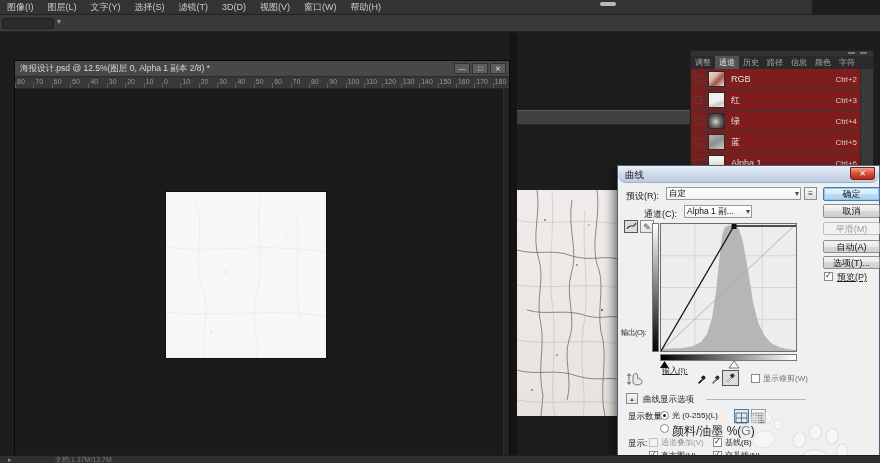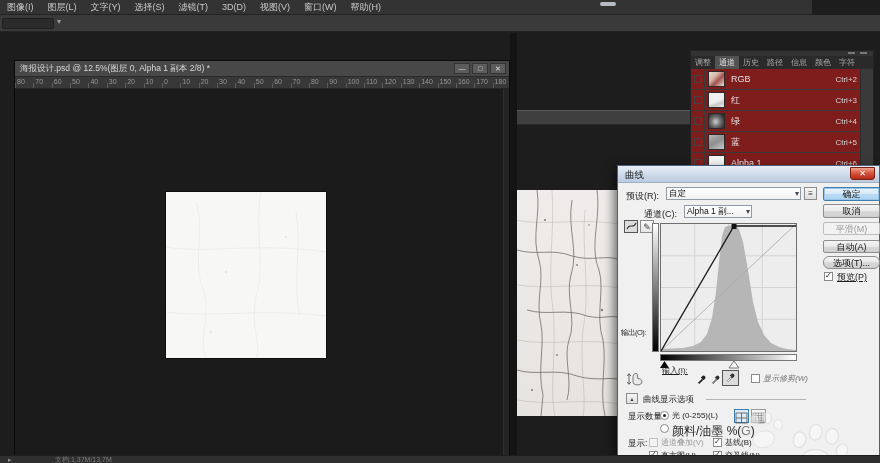--- a/index.html
+++ b/index.html
@@ -49,21 +49,21 @@
   .thumb-red{background:linear-gradient(160deg,#efefef 55%,#c9c9c9 75%,#efefef 100%);}
   .thumb-green{background:radial-gradient(circle at 45% 55%,#cfcfcf 0%,#6b6b6b 45%,#262626 90%);}
   .thumb-blue{background:linear-gradient(150deg,#b5b5b5 0%,#8f8f8f 50%,#c9c9c9 100%);}
   .thumb-alpha{background:linear-gradient(150deg,#f4f4f3 60%,#e2e2e0 100%);}
   .ch-name{font-size:9px;color:#e2e2e2;margin-left:6px;flex:1;white-space:nowrap;}
   .ch-short{font-size:8px;color:#d2d2d2;margin-right:4px;}
   .panel-gutter{position:absolute;right:0;top:18px;width:13px;height:107px;background:#3a3a3a;border-left:1px solid #2c2c2c;}
 
   
   .dialog{left:617px;top:165px;width:263px;height:298px;background:#f0f0f0;border:1px solid #49607c;box-shadow:-3px 4px 10px rgba(0,0,0,.55);z-index:40;}
-  .dlg-titlebar{position:absolute;left:0;top:0;width:100%;height:17px;background:linear-gradient(#e9eff7,#cdd9ea 55%,#bccbe0);border-bottom:1px solid #9eb0c6;}
+  .dlg-titlebar{position:absolute;left:0;top:0;width:100%;height:17px;background:linear-gradient(#e9eff7,#cdd9ea 55%,#bccbe0);border-bottom:1px solid #9eb0c6;border-radius:8px;}
   .dlg-title{position:absolute;left:7px;top:3px;font-size:9.5px;color:#1c1c1c;}
   .dlg-close{position:absolute;right:4px;top:1px;width:25px;height:13px;background:linear-gradient(#f0a593,#d9563f 45%,#b02a18);border:1px solid #7e1f10;border-radius:0 0 3px 3px;color:#fff;font-size:8px;line-height:11px;text-align:center;cursor:default;}
   .lbl{position:absolute;font-size:9px;color:#1e1e1e;white-space:nowrap;}
   .combo{position:absolute;height:13px;background:linear-gradient(#ffffff,#f1f1f1);border:1px solid #8f9ba6;font-size:8.5px;color:#111;line-height:11px;padding:0 2px;white-space:nowrap;overflow:hidden;cursor:default;}
   .combo .chv{position:absolute;right:1px;top:0px;font-size:8px;color:#445;}
   .sq-btn{position:absolute;background:linear-gradient(#f6f6f6,#dfdfdf);border:1px solid #8c8c8c;font-size:8px;color:#333;text-align:center;cursor:default;}
   .win-btn{position:absolute;left:205px;width:57px;height:14px;background:linear-gradient(#f4f4f4,#e9e9e9 50%,#d9d9d9 50%,#cfcfcf);border:1px solid #8e8e8e;border-radius:2px;font-size:9px;color:#111;text-align:center;line-height:12px;cursor:default;}
   .win-btn.default{border-color:#3c7fb1;box-shadow:0 0 0 1px #9cc5e8 inset;background:linear-gradient(#eaf4fd,#d5e9f9 50%,#bcdcf5 50%,#a9d1f0);}
   .win-btn.disabled{color:#9a9a9a;background:#f2f2f2;border-color:#bdbdbd;box-shadow:none;}
   .cb{position:absolute;width:9px;height:9px;background:#fff;border:1px solid #8a8a8a;font-size:8px;line-height:8px;text-align:center;color:#222;cursor:default;}
@@ -296,21 +296,21 @@
     <div class="combo" style="left:48px;top:21px;width:135px;">
       <span>自定</span>
       <span class="chv">▾</span>
     </div>
     <div class="sq-btn" style="left:186px;top:21px;width:13px;height:13px;line-height:11px;">≡</div>
 
     <div class="win-btn default" style="top:21px;">确定</div>
     <div class="win-btn" style="top:38px;">取消</div>
     <div class="win-btn disabled" style="top:56px;height:13px;">平滑(M)</div>
     <div class="win-btn" style="top:74px;height:13px;">自动(A)</div>
-    <div class="win-btn" style="top:90px;height:13px;border-radius:6px;">选项(T)...</div>
+    <div class="win-btn" style="top:90px;height:13px;">选项(T)...</div>
     <div class="cb checked" style="left:206px;top:106px;"></div>
     <span class="lbl" style="left:219px;top:105px;text-decoration:underline;">预览(P)</span>
 
     <span class="lbl" style="left:26px;top:42px;">通道(C):</span>
     <div class="combo" style="left:66px;top:39px;width:68px;">
       <span>Alpha 1 副...</span>
       <span class="chv">▾</span>
     </div>
 
     <div class="tool-btn sel" style="left:6px;top:54px;">
@@ -358,21 +358,21 @@
       <path d="M2.2,9.8 L6,6 l1,1 -3.8,3.8 z" fill="#8a8a8a" stroke="#444" stroke-width="0.4"></path>
         <path d="M6.2,3.2 a1.7,1.7 0 0 1 2.7,2.7 l-1.4,1.4 -2.7,-2.7 z" fill="#333"></path>
     </svg>
     <div class="tool-btn sel" style="left:104px;top:204px;width:17px;height:16px;">
       <svg width="12" height="12" viewBox="0 0 12 12">
           <path d="M2.2,9.8 L6,6 l1,1 -3.8,3.8 z" fill="#fff" stroke="#444" stroke-width="0.5"></path>
           <path d="M6.2,3.2 a1.7,1.7 0 0 1 2.7,2.7 l-1.4,1.4 -2.7,-2.7 z" fill="#333"></path>
         </svg>
     </div>
     <div class="cb" style="left:133px;top:208px;"></div>
-    <span class="lbl" style="left:145px;top:207px;font-size:8px;color:#777;font-style:italic;">显示修剪(W)</span>
+    <span class="lbl" style="left:145px;top:207px;font-size:8px;color:#777;">显示修剪(W)</span>
 
     <div class="sq-btn" style="left:8px;top:227px;width:12px;height:11px;font-size:5px;line-height:10px;">▲</div>
     <span class="lbl" style="left:25px;top:228px;font-size:8.5px;">曲线显示选项</span>
     <div class="hdr-line" style="left:88px;top:233px;width:100px;"></div>
 
     <span class="lbl" style="left:10px;top:245px;font-size:8.5px;">显示数量:</span>
     <div class="radio sel" style="left:42px;top:245px;"></div>
     <span class="lbl" style="left:54px;top:244px;font-size:8px;">光 (0-255)(L)</span>
     <div class="radio" style="left:42px;top:258px;"></div>
     <span class="lbl" style="left:54px;top:257px;font-size:12px;">颜料/油墨 %(G)</span>

